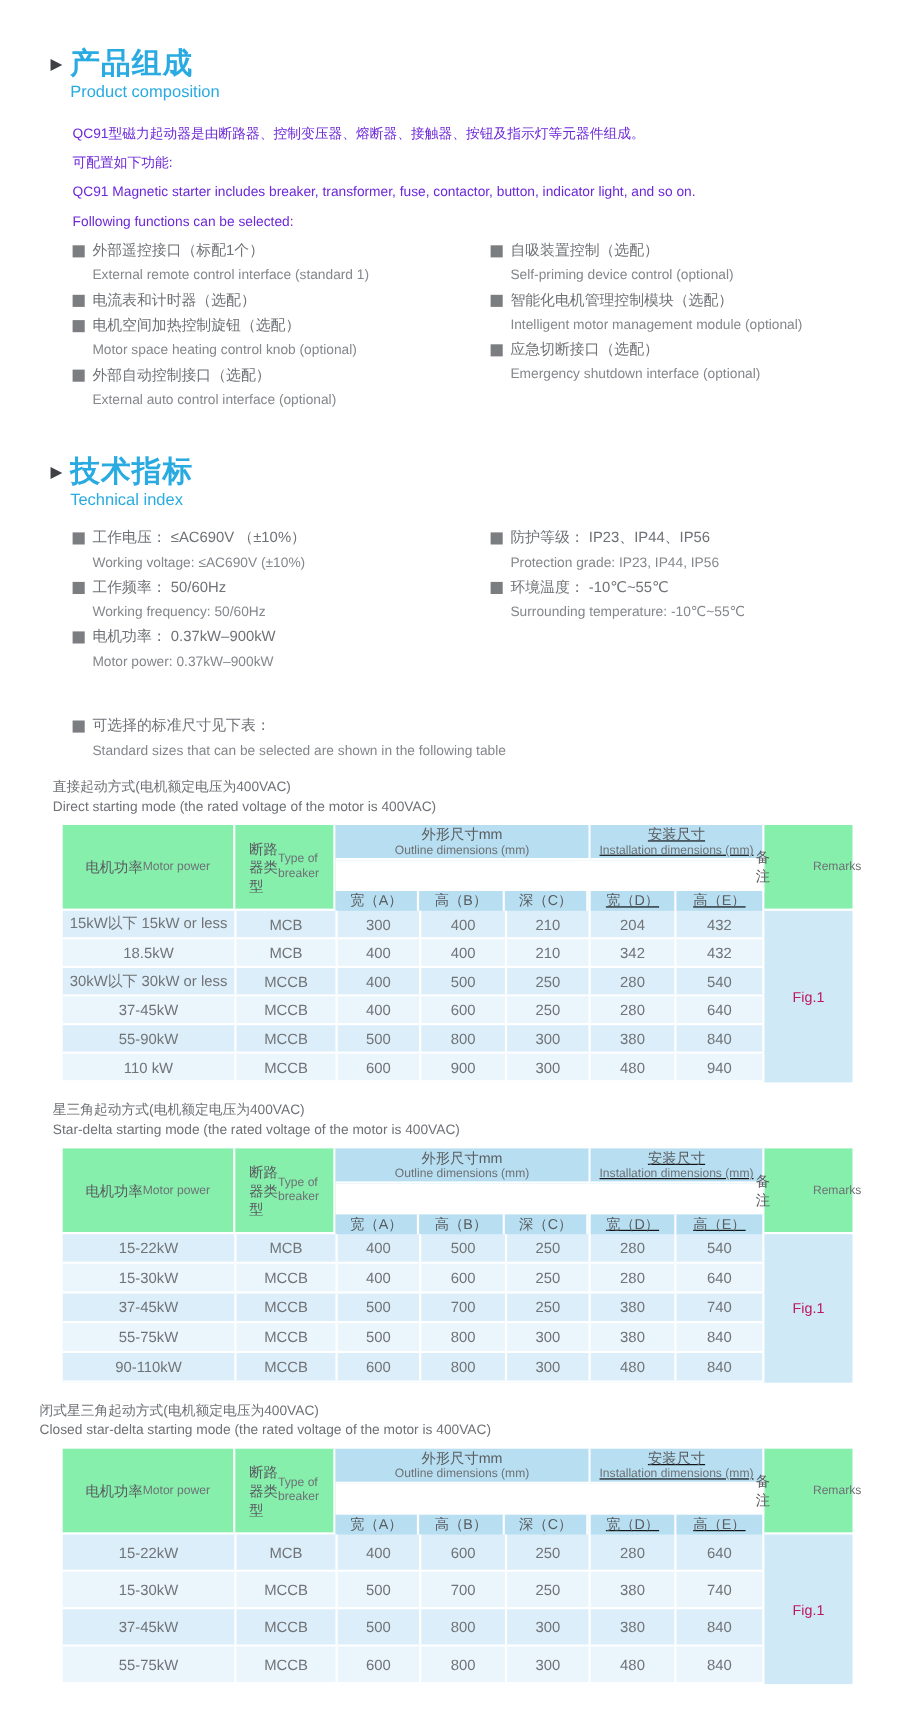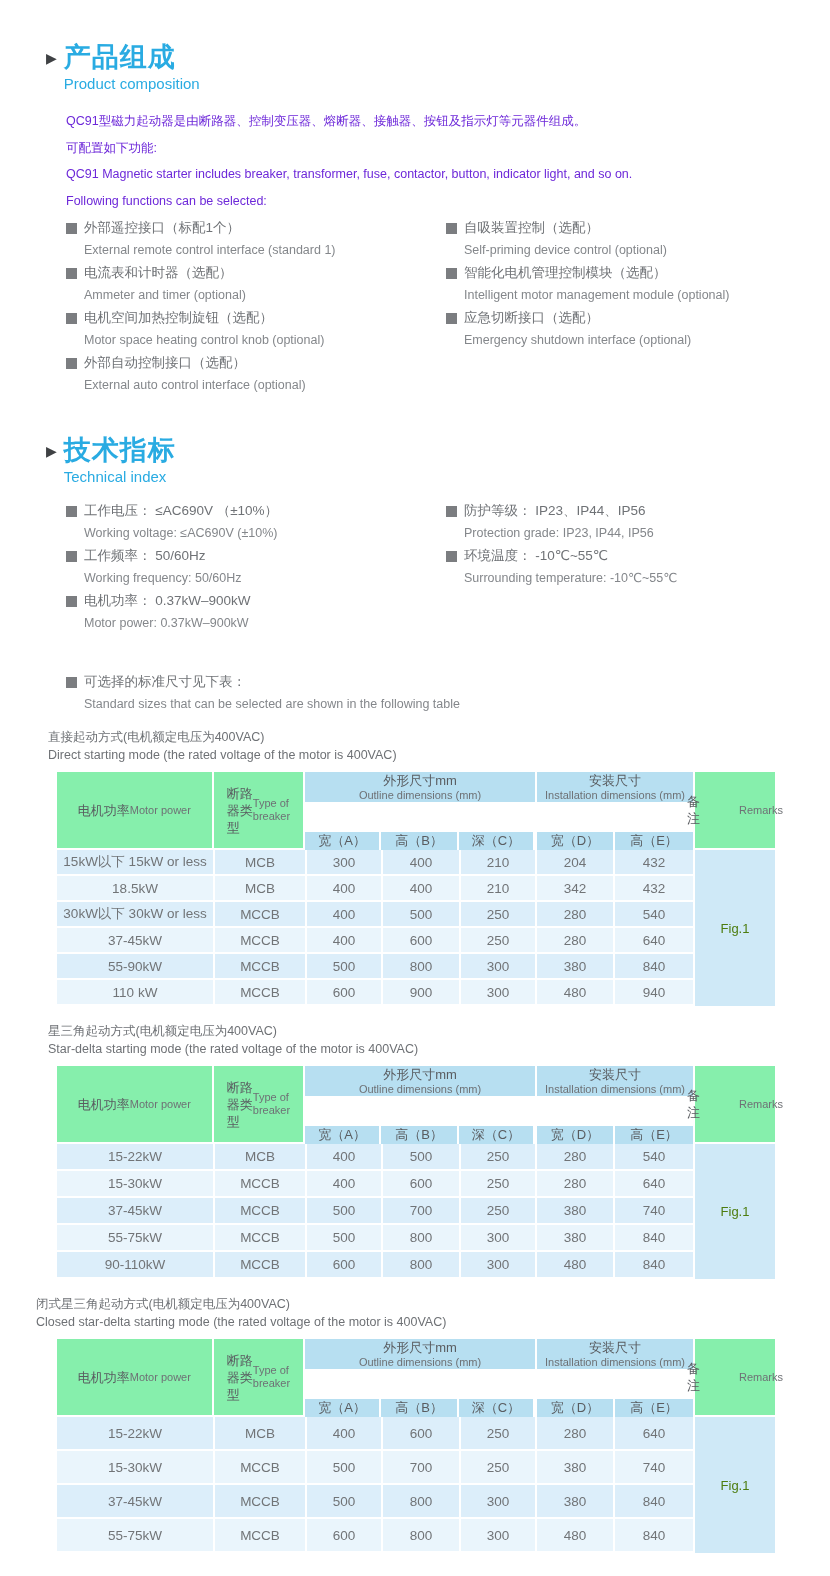--- a/index.html
+++ b/index.html
@@ -36,36 +36,36 @@
   .dim-table{margin-left:57px;width:718px;}
   .thead{display:flex;height:76px;}
   .hcell{background:#86efac;border-right:2px solid #fff;box-sizing:border-box;display:flex;flex-direction:row;justify-content:center;align-items:center;text-align:left;}
   .h-zh{font-size:13px;color:#595c60;line-height:17px;}
   .h-en{font-size:11px;color:#6e7175;line-height:13px;}
   .th-motor{width:158px;}
   .th-breaker{width:92px;padding:0 13px;}
   .th-remarks{width:80px;border-right:none;gap:39px;}
   .hgroup{display:flex;flex-direction:column;box-sizing:border-box;}
   .hg-outline{width:234px;}
-  .hg-install{width:158px;}
+  .hg-install{width:158px;text-decoration:underline;}
   .hg-label{height:40px;background:#b7dff1;border-right:2px solid #fff;border-bottom:2px solid #fff;box-sizing:border-box;display:flex;flex-direction:column;justify-content:center;align-items:center;text-align:center;}
   .hg-subrow{flex:1;display:flex;margin-top:28px;}
   .sub-cell{background:#b7dff1;border-right:2px solid #fff;box-sizing:border-box;display:flex;flex-direction:column;justify-content:center;align-items:center;text-align:center;}
   .w-a{width:76px}.w-b{width:78px}.w-c{width:76px}.w-d{width:78px}.w-e{width:80px}
   .tbody-wrap{display:flex;margin-top:2px;}
   .rows{width:638px;}
   .trow{display:flex;box-sizing:border-box;border-bottom:2px solid #fff;}
   .t1 .trow{height:26px}
   .t2 .trow{height:27px}
   .t3 .trow{height:34px}
   .trow:nth-child(odd){background:#dceefa;}
   .trow:nth-child(even){background:#eaf5fc;}
   .td{border-right:2px solid #fff;box-sizing:border-box;display:flex;align-items:center;justify-content:center;font-size:13.5px;color:#717477;}
   .c-motor{width:158px}.c-breaker{width:92px}.c-a{width:76px}.c-b{width:78px}.c-c{width:76px}.c-d{width:78px}.c-e{width:80px;}
-  .remark-cell{width:80px;background:#cfe9f7;display:flex;align-items:center;justify-content:center;font-size:13px;color:#4d7c0f;}
+  .remark-cell{width:80px;background:#cfe9f7;display:flex;align-items:center;justify-content:center;font-size:13px;color:#be185d;}
 </style>
 </head>
 <body>
 
 <div class="page">
 
   <div class="sec-head">
     <span class="arrow">▶</span>
     <div>
       <h1 class="sec-title-zh">产品组成</h1>
@@ -94,21 +94,20 @@
               <span>外部遥控接口（标配1个）</span>
             </div>
             <div class="en">External remote control interface (standard 1)</div>
           </div>
 
           <div class="feat">
             <div class="zh">
               <span class="sq"></span>
               <span>电流表和计时器（选配）</span>
             </div>
-            <div class="en">Ammeter and timer (optional)</div>
           </div>
 
           <div class="feat">
             <div class="zh">
               <span class="sq"></span>
               <span>电机空间加热控制旋钮（选配）</span>
             </div>
             <div class="en">Motor space heating control knob (optional)</div>
           </div>
 

